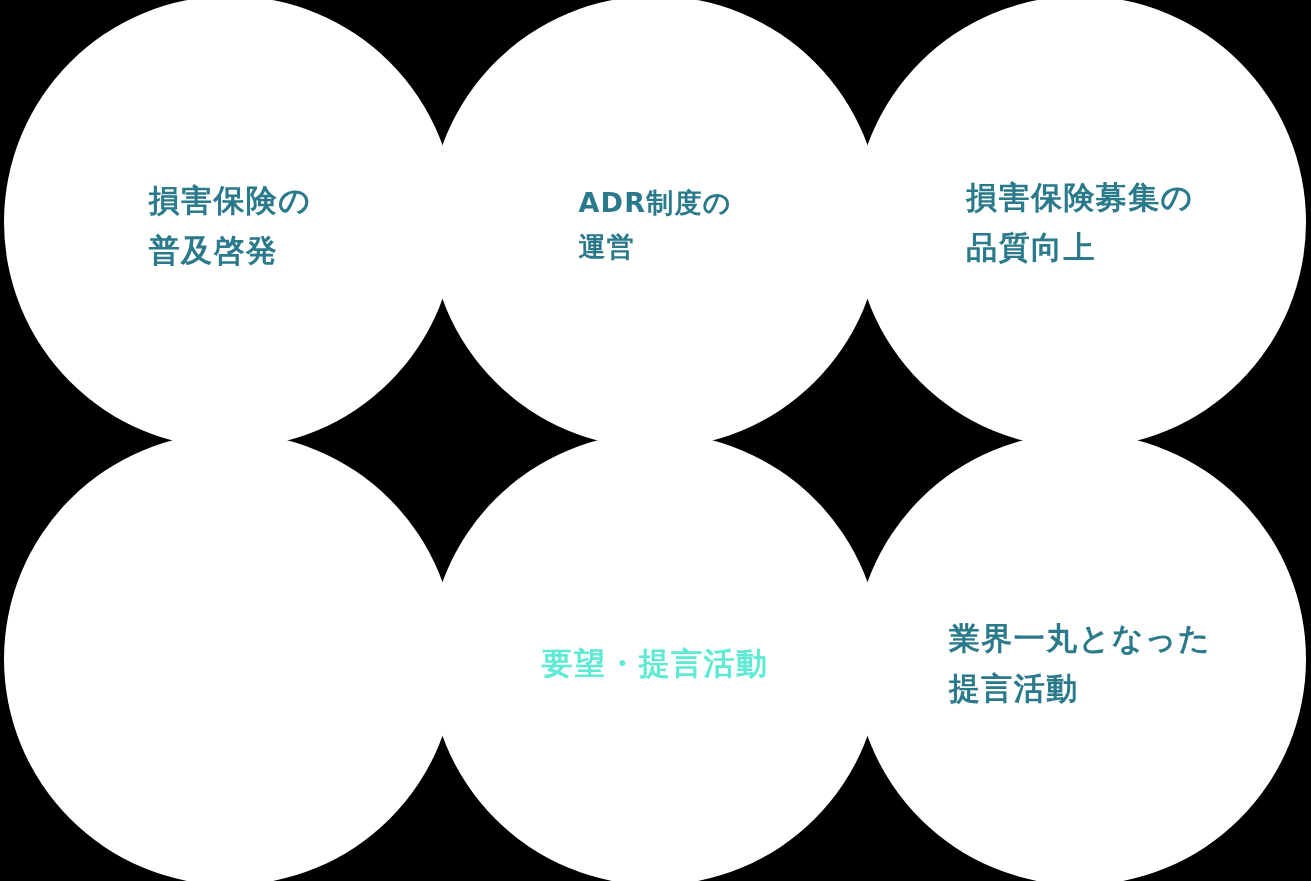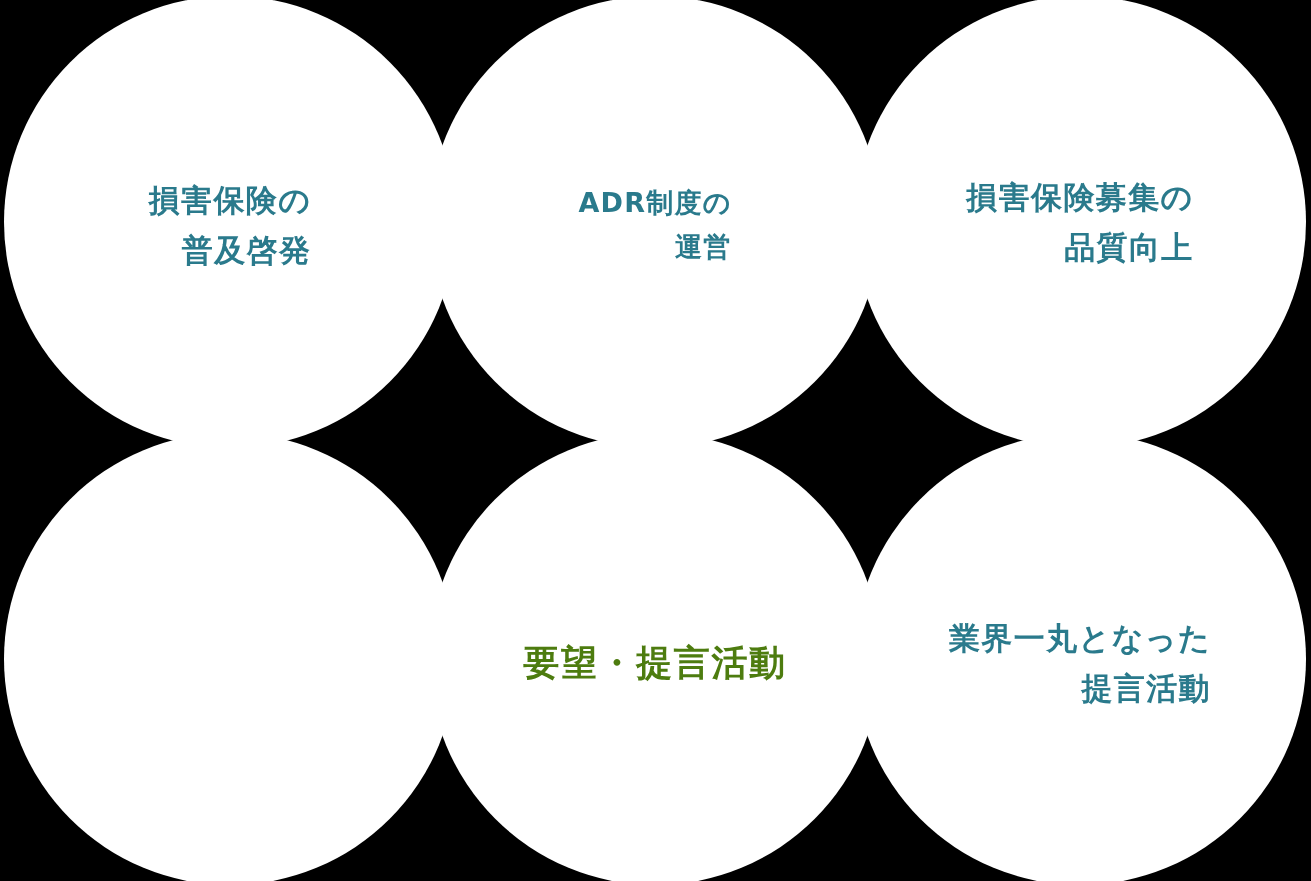--- a/index.html
+++ b/index.html
@@ -39,21 +39,21 @@
     text-align: center;
     box-sizing: border-box;
     z-index: 3;
   }
 
   .circle-label {
     font-weight: 700;
     line-height: 1.62;
     letter-spacing: 0.045em;
     white-space: pre-line;
-    text-align: right;
+    text-align: left;
     -webkit-font-smoothing: antialiased;
   }
 
   
   .row-top .circle-label { font-size: 31px; }
   
   .row-bottom .circle-label { font-size: 31px; }
 
   .node-1 { left: 4px;    top: 150px; width: 452px; height: 150px; }
   .node-2 { left: 429px;  top: 150px; width: 452px; height: 150px; }
@@ -87,21 +87,21 @@
 運営</span>
   </div>
 
   <div class="circle-node row-top node-3">
     <span class="circle-label" style="color: rgb(42, 122, 140); font-size: 31px; font-family: Liberation Mono, monospace;">損害保険募集の
 品質向上</span>
   </div>
 
 
   <div class="circle-node row-bottom node-5">
-    <span class="circle-label" style="color: #4d7c0f; font-size: 36px;">要望・提言活動</span>
+    <span class="circle-label" style="color: #5eead4; font-size: 31px;">要望・提言活動</span>
   </div>
 
   <div class="circle-node row-bottom node-6">
     <span class="circle-label" style="color: rgb(42, 122, 140); font-size: 31px;">業界一丸となった
 提言活動</span>
   </div>
 
 </div>
 
 </body></html>

